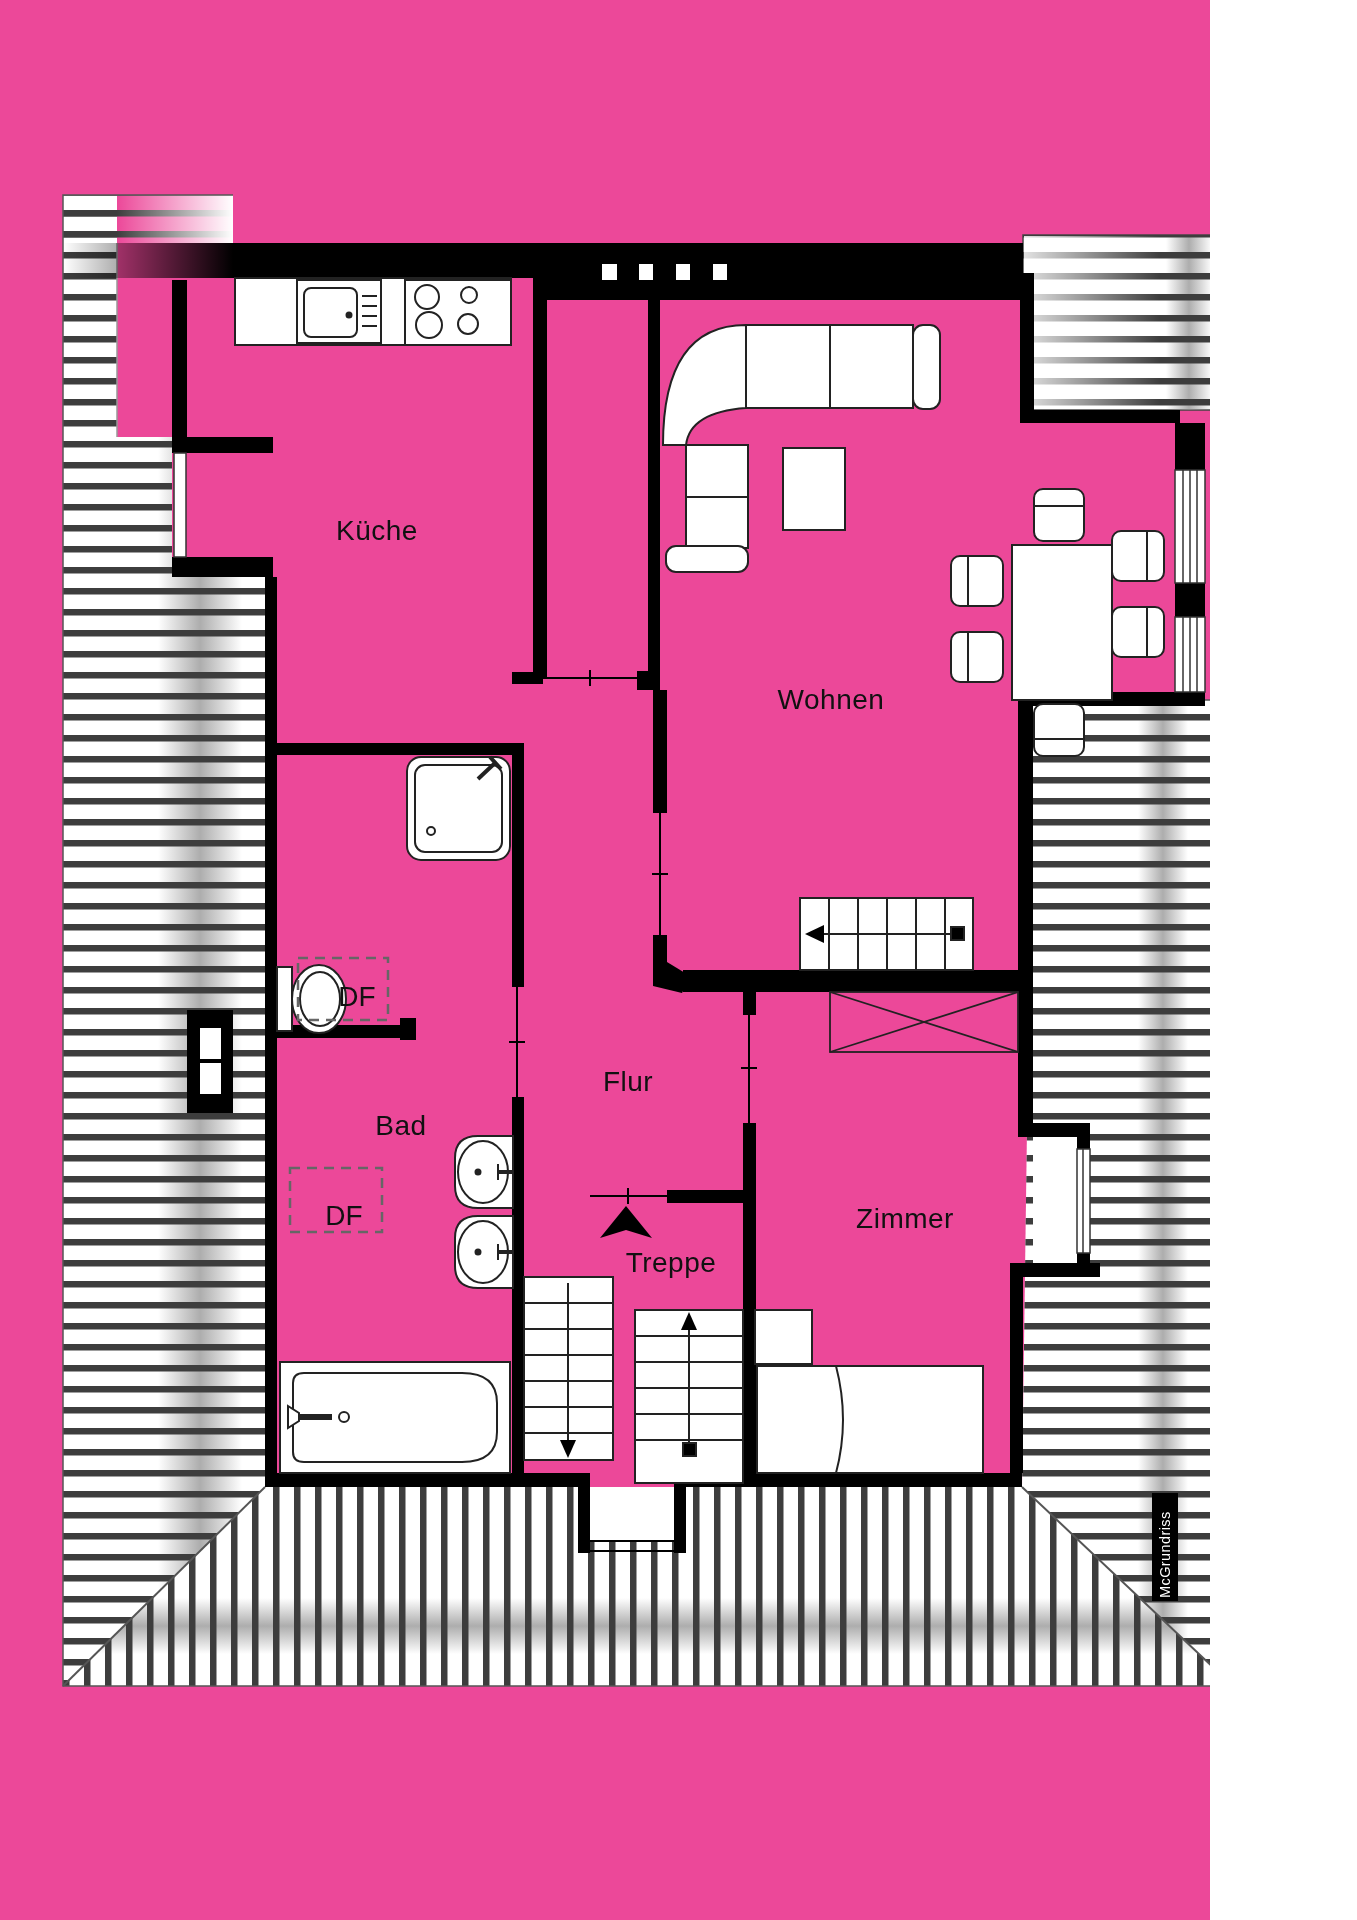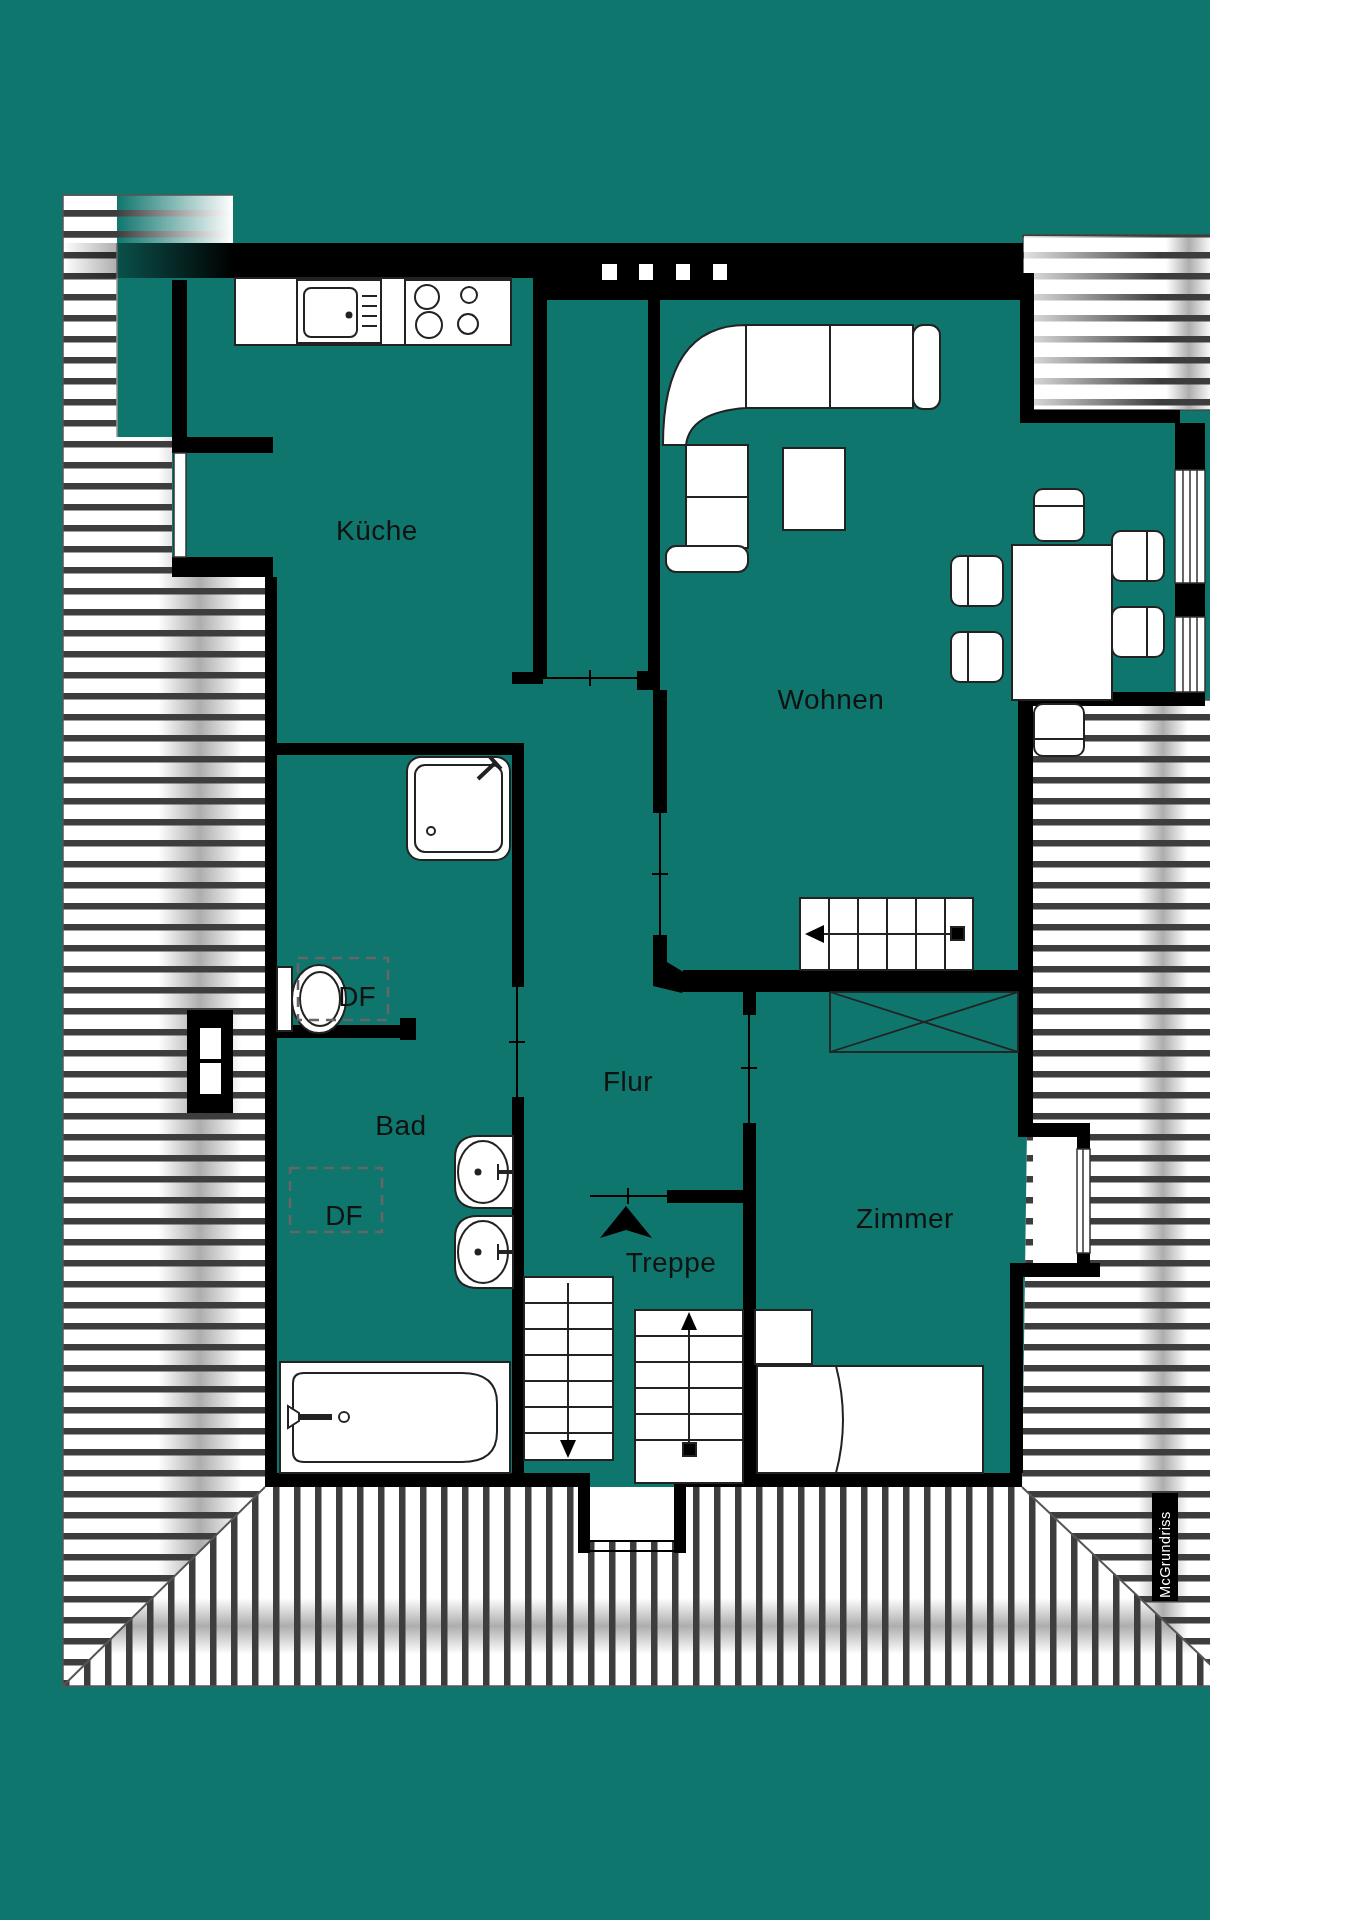--- a/index.html
+++ b/index.html
@@ -1,16 +1,16 @@
 <!DOCTYPE html>
 <html><head>
 <meta charset="utf-8">
 <style>
   html,body{margin:0;padding:0;background:#fff}
-  .stage{position:relative;width:1210px;height:1920px;background:#0f766e;overflow:hidden}
+  .stage{position:relative;width:1210px;height:1920px;background:#ec4899;overflow:hidden}
   .stage svg{position:absolute;left:0;top:0;display:block}
   text{font-family:"Liberation Sans","DejaVu Sans",sans-serif;fill:#111}
   .room-label{font-size:28px;letter-spacing:.5px}
   .df-label{font-size:28px}
   .wm-text{font-size:14.5px;fill:#fff;letter-spacing:.4px}
 </style>
 </head>
 <body>
 
 <div class="stage">

